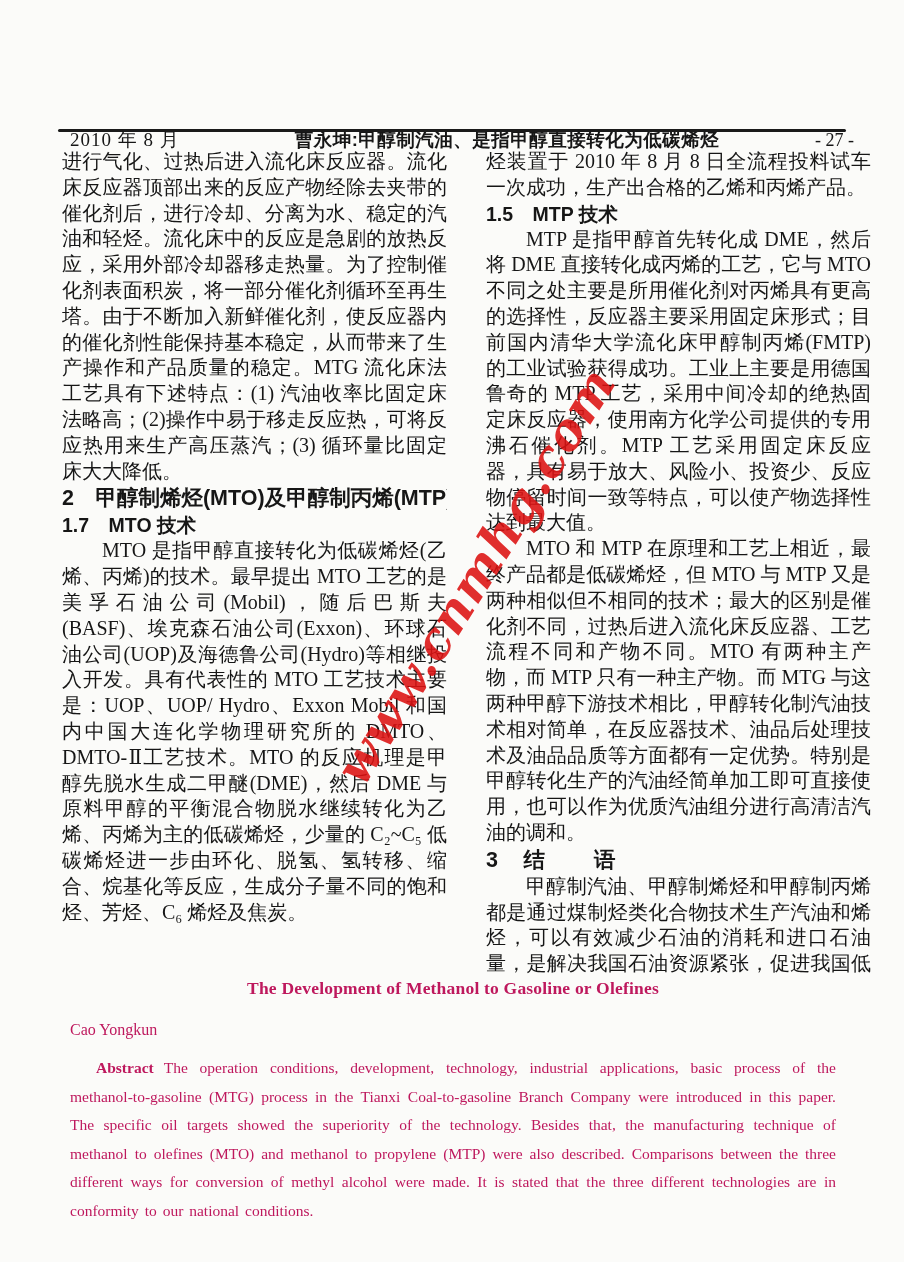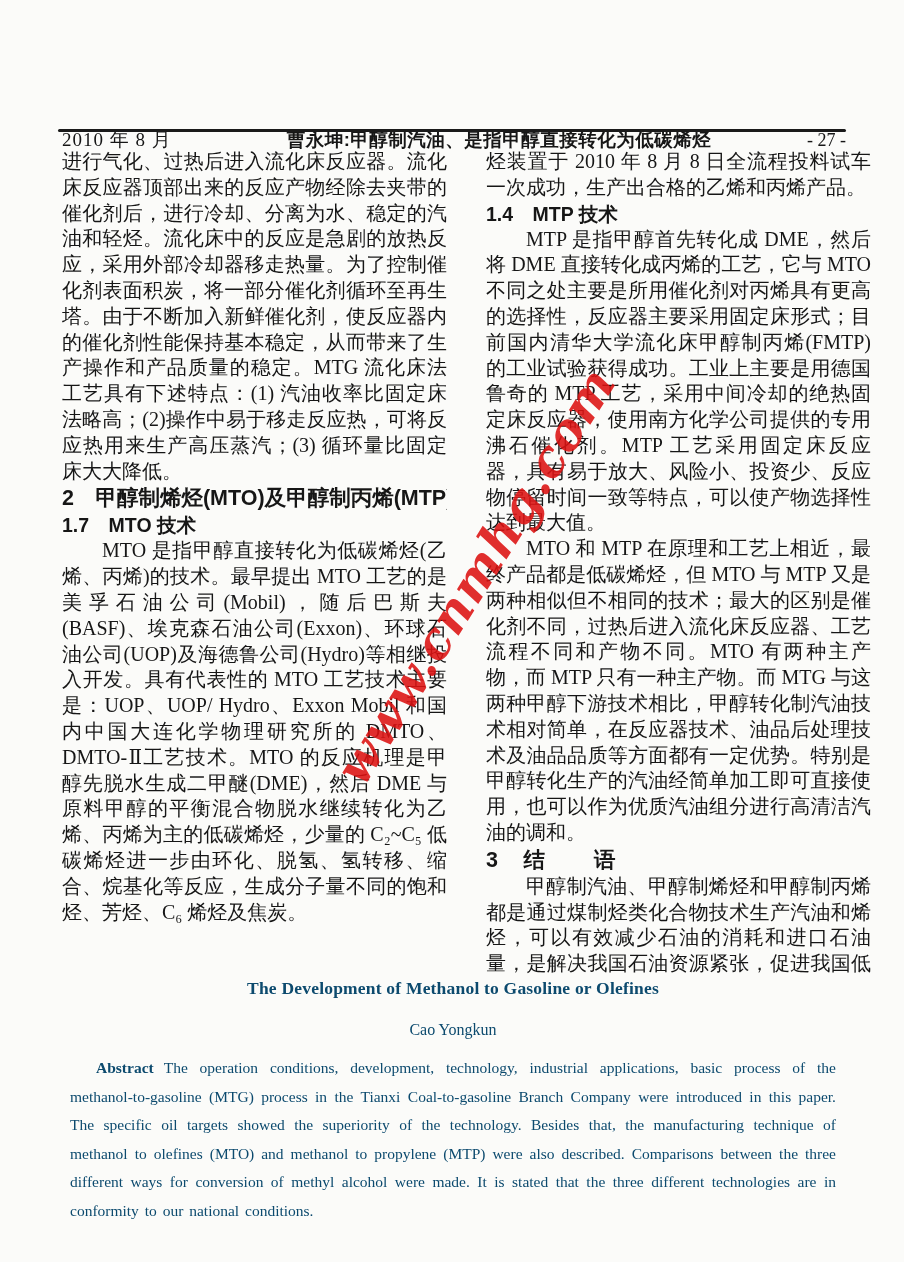--- a/index.html
+++ b/index.html
@@ -8,21 +8,21 @@
     background: #fbfbf9;
     position: relative;
     font-family: "Liberation Serif", "DejaVu Serif", serif;
     color: #161616;
     overflow: hidden;
   }
   .page { position: absolute; inset: 0; }
 
   
   .header {
-    position: absolute; top: 100px; left: 62px; width: 784px;
+    position: absolute; top: 100px; left: 70px; width: 784px;
     display: flex; align-items: baseline;
     font-size: 19px;
     justify-content: center;
   }
   .header .date { width: 170px; letter-spacing: 1px; }
   .header .running-title {
     flex: 1; text-align: center;
     font-family: "Liberation Sans", "DejaVu Sans", sans-serif;
     font-weight: bold; font-size: 18.5px; letter-spacing: 0.5px;
   }
@@ -53,27 +53,27 @@
     font-family: "Liberation Sans", "DejaVu Sans", sans-serif;
     font-weight: bold; font-size: 19.5px; line-height: 26px;
     margin: 19px 0 5px 0;
   }
   .h-sub-tight { margin-top: 5px; }
   .h-conclusion { margin-top: 22px; margin-bottom: 20px; letter-spacing: 2px; }
 
   
   .english {
     position: absolute; top: 978px; left: 70px; width: 766px;
-    font-size: 16px; color: #0c4a6e;
+    font-size: 16px; color: #be185d;
   }
   .english .e-title {
     text-align: center; font-weight: bold; font-size: 17.5px;
     margin: 0 0 22px 0; letter-spacing: 0.2px;
   }
-  .english .e-author { text-align: center; margin: 0 0 15px 0; }
+  .english .e-author { text-align: left; margin: 0 0 15px 0; }
   .english .e-affiliation { text-align: center; margin: 0 0 20px 0; }
   .english .e-abstract {
     margin: 0; text-align: justify;
     font-size: 15.5px; line-height: 28.5px; word-spacing: 2px;
     text-indent: 26px;
   }
   .english .e-abstract .label { font-weight: bold; margin-right: 10px; }
 
   
   .watermark {
@@ -103,21 +103,21 @@
   <div class="col col-left">
     <p>进行气化、过热后进入流化床反应器。流化床反应器顶部出来的反应产物经除去夹带的催化剂后，进行冷却、分离为水、稳定的汽油和轻烃。流化床中的反应是急剧的放热反应，采用外部冷却器移走热量。为了控制催化剂表面积炭，将一部分催化剂循环至再生塔。由于不断加入新鲜催化剂，使反应器内的催化剂性能保持基本稳定，从而带来了生产操作和产品质量的稳定。MTG 流化床法工艺具有下述特点：(1) 汽油收率比固定床法略高；(2)操作中易于移走反应热，可将反应热用来生产高压蒸汽；(3) 循环量比固定床大大降低。</p>
     <p class="h-section">2　甲醇制烯烃(MTO)及甲醇制丙烯(MTP)</p>
     <p class="h-sub">1.7　MTO 技术</p>
     <p class="indent">MTO 是指甲醇直接转化为低碳烯烃(乙烯、丙烯)的技术。最早提出 MTO 工艺的是美孚石油公司(Mobil)，随后巴斯夫(BASF)、埃克森石油公司(Exxon)、环球石油公司(UOP)及海德鲁公司(Hydro)等相继投入开发。具有代表性的 MTO 工艺技术主要是：UOP、UOP/ Hydro、Exxon Mobil 和国内中国大连化学物理研究所的 DMTO、DMTO-Ⅱ工艺技术。MTO 的反应机理是甲醇先脱水生成二甲醚(DME)，然后 DME 与原料甲醇的平衡混合物脱水继续转化为乙烯、丙烯为主的低碳烯烃，少量的 C₂~C₅ 低碳烯烃进一步由环化、脱氢、氢转移、缩合、烷基化等反应，生成分子量不同的饱和烃、芳烃、C₆ 烯烃及焦炭。</p>
 
   </div>
 
   <div class="col col-right">
     <p>烃装置于 2010 年 8 月 8 日全流程投料试车一次成功，生产出合格的乙烯和丙烯产品。</p>
-    <p class="h-sub h-sub-tight">1.4　MTP 技术</p>
+    <p class="h-sub h-sub-tight">1.5　MTP 技术</p>
     <p class="indent">MTP 是指甲醇首先转化成 DME，然后将 DME 直接转化成丙烯的工艺，它与 MTO 不同之处主要是所用催化剂对丙烯具有更高的选择性，反应器主要采用固定床形式；目前国内清华大学流化床甲醇制丙烯(FMTP)的工业试验获得成功。工业上主要是用德国鲁奇的 MTP 工艺，采用中间冷却的绝热固定床反应器，使用南方化学公司提供的专用沸石催化剂。MTP 工艺采用固定床反应器，具有易于放大、风险小、投资少、反应物停留时间一致等特点，可以使产物选择性达到最大值。</p>
     <p class="indent">MTO 和 MTP 在原理和工艺上相近，最终产品都是低碳烯烃，但 MTO 与 MTP 又是两种相似但不相同的技术；最大的区别是催化剂不同，过热后进入流化床反应器、工艺流程不同和产物不同。MTO 有两种主产物，而 MTP 只有一种主产物。而 MTG 与这两种甲醇下游技术相比，甲醇转化制汽油技术相对简单，在反应器技术、油品后处理技术及油品品质等方面都有一定优势。特别是甲醇转化生产的汽油经简单加工即可直接使用，也可以作为优质汽油组分进行高清洁汽油的调和。</p>
     <p class="h-section h-conclusion">3　结　　语</p>
     <p class="indent">甲醇制汽油、甲醇制烯烃和甲醇制丙烯都是通过煤制烃类化合物技术生产汽油和烯烃，可以有效减少石油的消耗和进口石油量，是解决我国石油资源紧张，促进我国低碳烯烃工业快速发展之有效途径，也有利于我国内地产煤大省煤炭资源优势转化，具有较好的工业应用前景和经济效益。</p>
   </div>
 
   <div class="english">
     <p class="e-title">The Development of Methanol to Gasoline or Olefines</p>
     <p class="e-author">Cao Yongkun</p>
     <p class="e-abstract"><span class="label">Abstract</span><span>The operation conditions, development, technology, industrial applications, basic process of the methanol-to-gasoline (MTG) process in the Tianxi Coal-to-gasoline Branch Company were introduced in this paper. The specific oil targets showed the superiority of the technology. Besides that, the manufacturing technique of methanol to olefines (MTO) and methanol to propylene (MTP) were also described. Comparisons between the three different ways for conversion of methyl alcohol were made. It is stated that the three different technologies are in conformity to our national conditions.</span></p>

